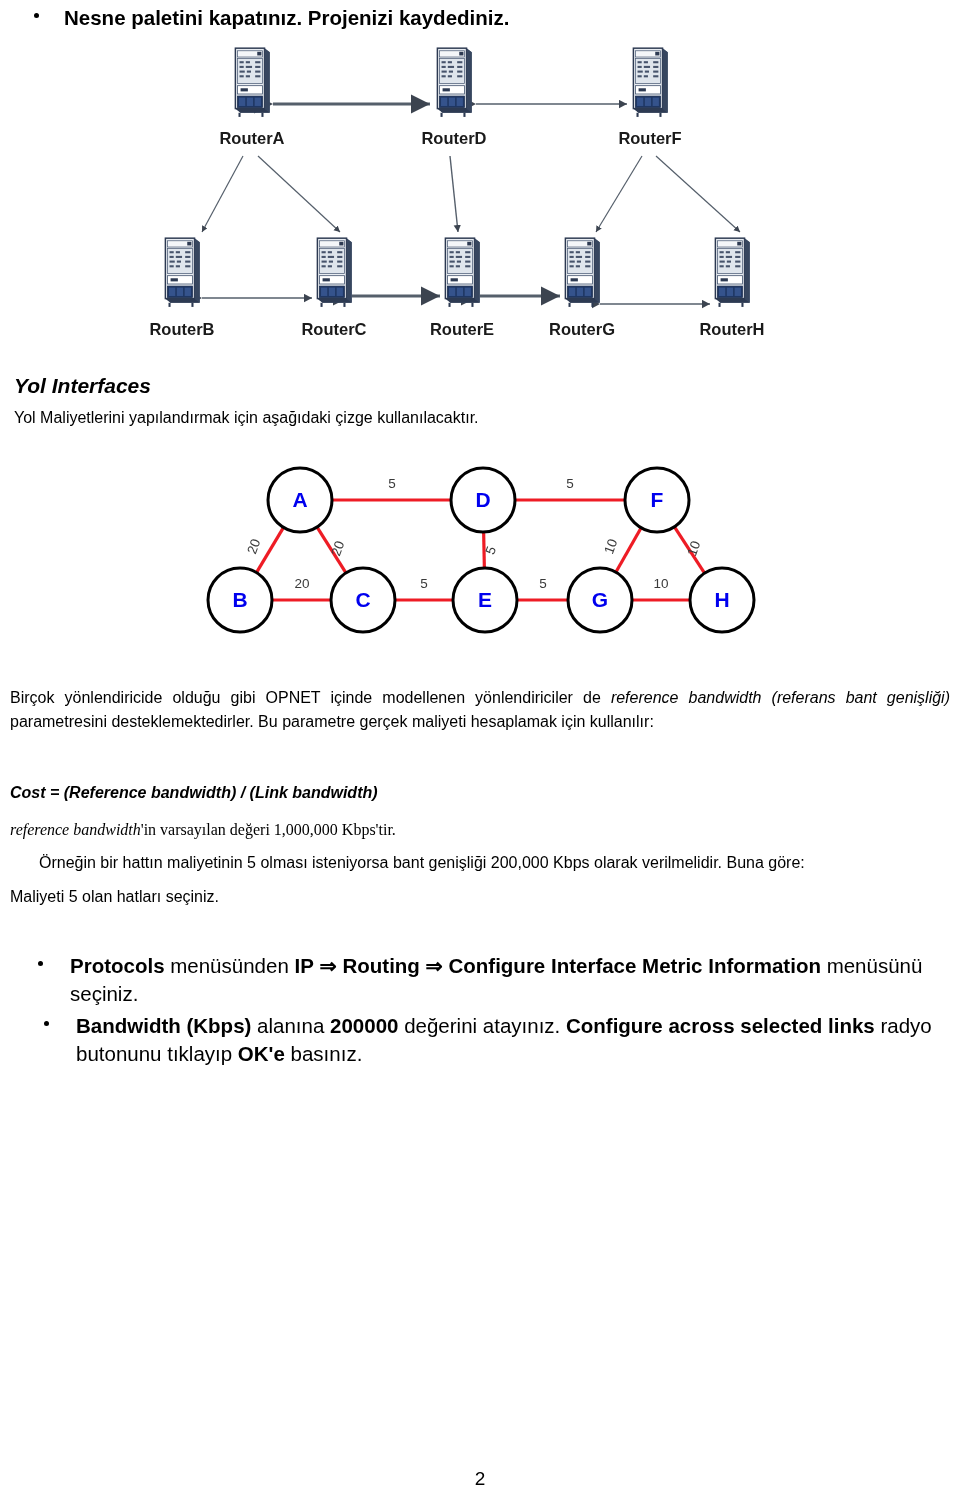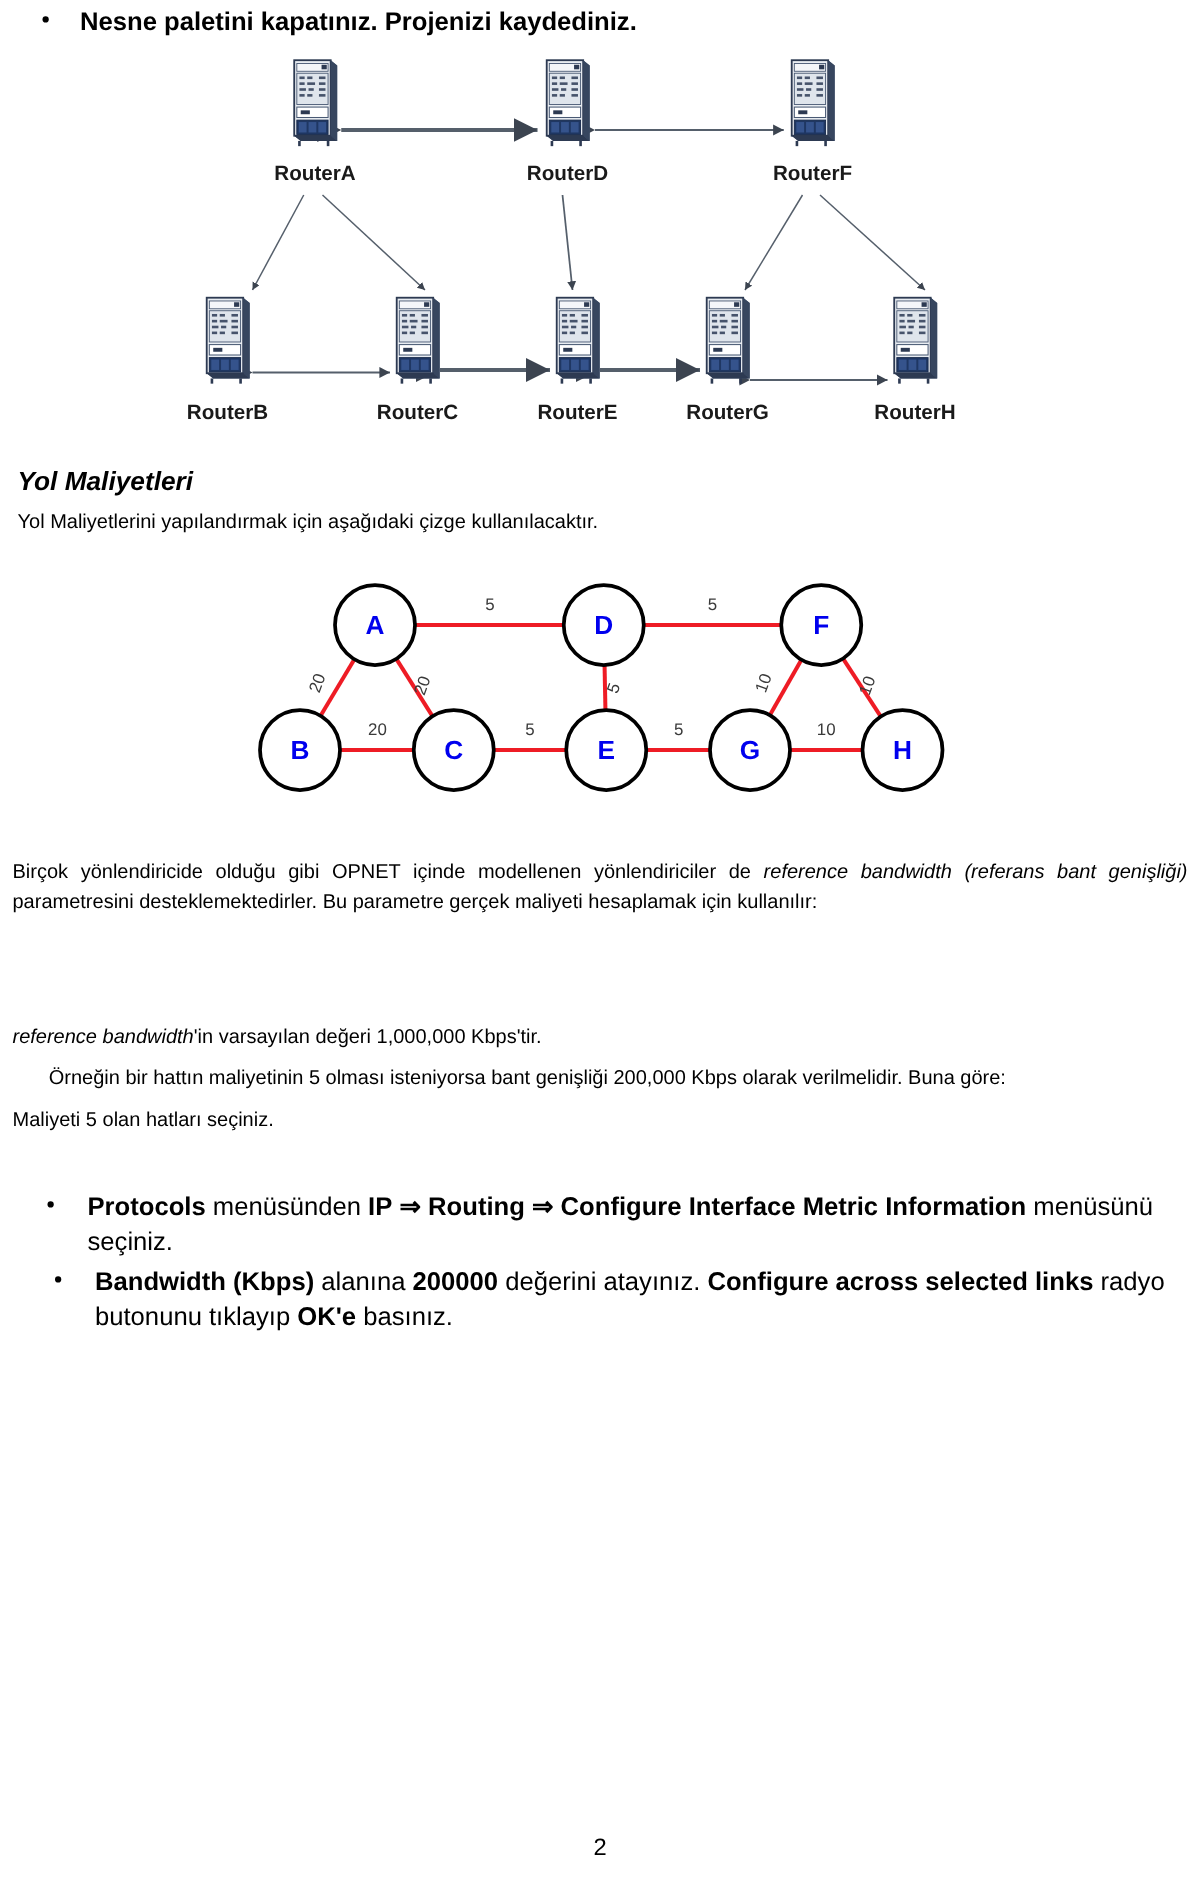--- a/index.html
+++ b/index.html
@@ -59,21 +59,21 @@
   }
 
   
   #top-bullet { position: absolute; left: 0; top: 4px; width: 900px; font-weight: bold; }
 
   #section-title { position: absolute; left: 14px; top: 374px; }
   #section-sub   { position: absolute; left: 14px; top: 406px; width: 880px; }
 
   #para1  { position: absolute; left: 10px; top: 686px; width: 940px; }
   #cost   { position: absolute; left: 10px; top: 781px; width: 940px; }
-  #para2  { position: absolute; left: 10px; top: 818px; width: 940px; }
+  #para2  { position: absolute; left: 10px; top: 818px; width: 940px; font-family: Liberation Serif, serif; }
   #para3  { position: absolute; left: 10px; top: 851px; width: 940px; margin-left: 29px; }
   #para4  { position: absolute; left: 10px; top: 885px; width: 940px; }
 
   #bullet2 { position: absolute; left: 28px; top: 952px; width: 926px; }
   #bullet3 { position: absolute; left: 34px; top: 1012px; width: 926px; }
   #bullet2 .bullet-dot, #bullet3 .bullet-dot { margin-left: 10px; margin-right: 18px; }
 
   #page-number {
     position: absolute;
     left: 0; top: 1468px;
@@ -190,21 +190,21 @@
         <text x="510" y="108">RouterF</text>
         <text x="42" y="299">RouterB</text>
         <text x="194" y="299">RouterC</text>
         <text x="322" y="299">RouterE</text>
         <text x="442" y="299">RouterG</text>
         <text x="592" y="299">RouterH</text>
       </g>
     </svg>
   </div>
 
-  <h2 id="section-title" class="section-title">Yol Maliyetleri</h2>
+  <h2 id="section-title" class="section-title">Yol Interfaces</h2>
   <div id="section-sub" class="para para-left">Yol Maliyetlerini yapılandırmak için aşağıdaki çizge kullanılacaktır.</div>
 
   <div id="costgraph">
     <svg id="cost-svg" width="580" height="196" viewBox="0 0 580 196" xmlns="http://www.w3.org/2000/svg">
       <g id="cg-edges">
           <line x1="142" y1="52" x2="261" y2="52" stroke="#ee1c25" stroke-width="3.2" stroke-linecap="butt"></line>
           <line x1="325" y1="52" x2="435" y2="52" stroke="#ee1c25" stroke-width="3.2" stroke-linecap="butt"></line>
           <line x1="93.53613582631915" y1="79.43977362280143" x2="66.46386417368085" y2="124.56022637719857" stroke="#ee1c25" stroke-width="3.2" stroke-linecap="butt"></line>
           <line x1="127.05720500366476" y1="79.07492857724566" x2="155.94279499633524" y2="124.92507142275434" stroke="#ee1c25" stroke-width="3.2" stroke-linecap="butt"></line>
           <line x1="82" y1="152" x2="141" y2="152" stroke="#ee1c25" stroke-width="3.2" stroke-linecap="butt"></line>
@@ -246,20 +246,21 @@
           <text x="508" y="102" text-anchor="middle" font-family="Liberation Sans, sans-serif" font-size="13.5" fill="#3a3a3a" transform="rotate(-70 508 102)">10</text>
           <text x="471" y="140" text-anchor="middle" font-family="Liberation Sans, sans-serif" font-size="13.5" fill="#3a3a3a" transform="rotate(0 471 140)">10</text>
         </g>
     </svg>
   </div>
 
   <div id="para1" class="para">
     <span>Birçok yönlendiricide olduğu gibi OPNET içinde modellenen yönlendiriciler de </span><span class="i">reference bandwidth (referans bant genişliği)</span><span> parametresini desteklemektedirler. Bu parametre gerçek maliyeti hesaplamak için kullanılır:</span>
   </div>
 
+  <div id="cost" class="para para-left bi">Cost = (Reference bandwidth) / (Link bandwidth)</div>
 
   <div id="para2" class="para para-left">
     <span class="i">reference bandwidth</span><span>'in  varsayılan değeri 1,000,000 Kbps'tir.</span>
   </div>
 
   <div id="para3" class="para">Örneğin bir hattın maliyetinin 5 olması isteniyorsa bant genişliği 200,000 Kbps olarak verilmelidir. Buna göre:</div>
 
   <div id="para4" class="para para-left">Maliyeti 5 olan hatları seçiniz.</div>
 
   <div id="bullet2" class="bullet-row">

